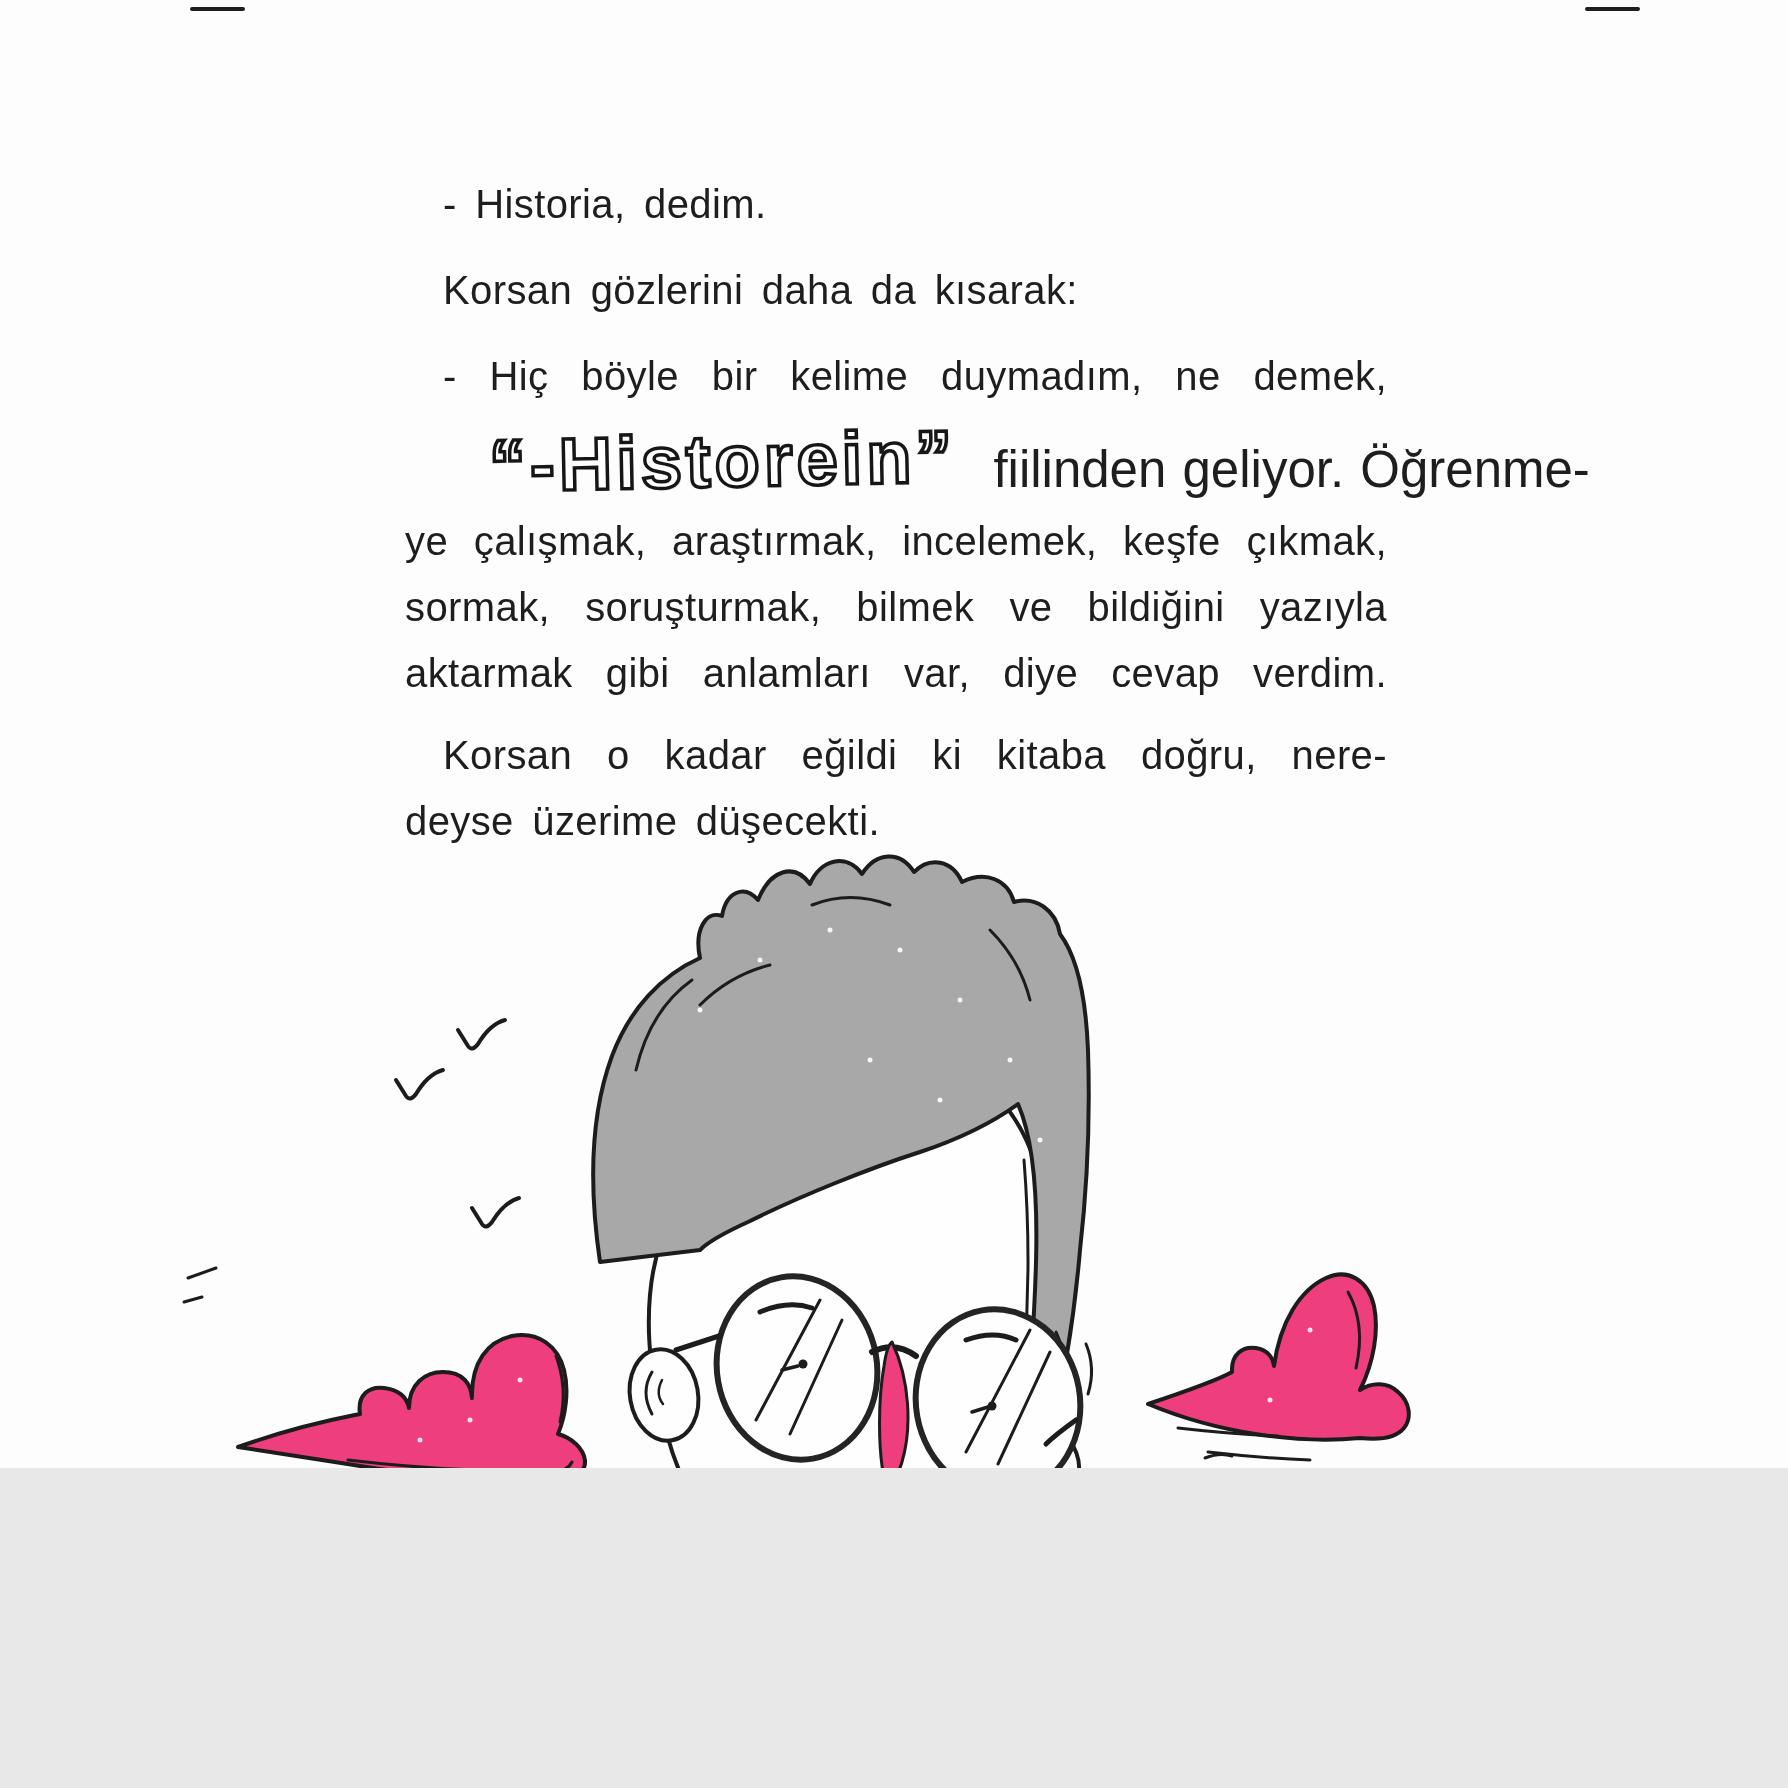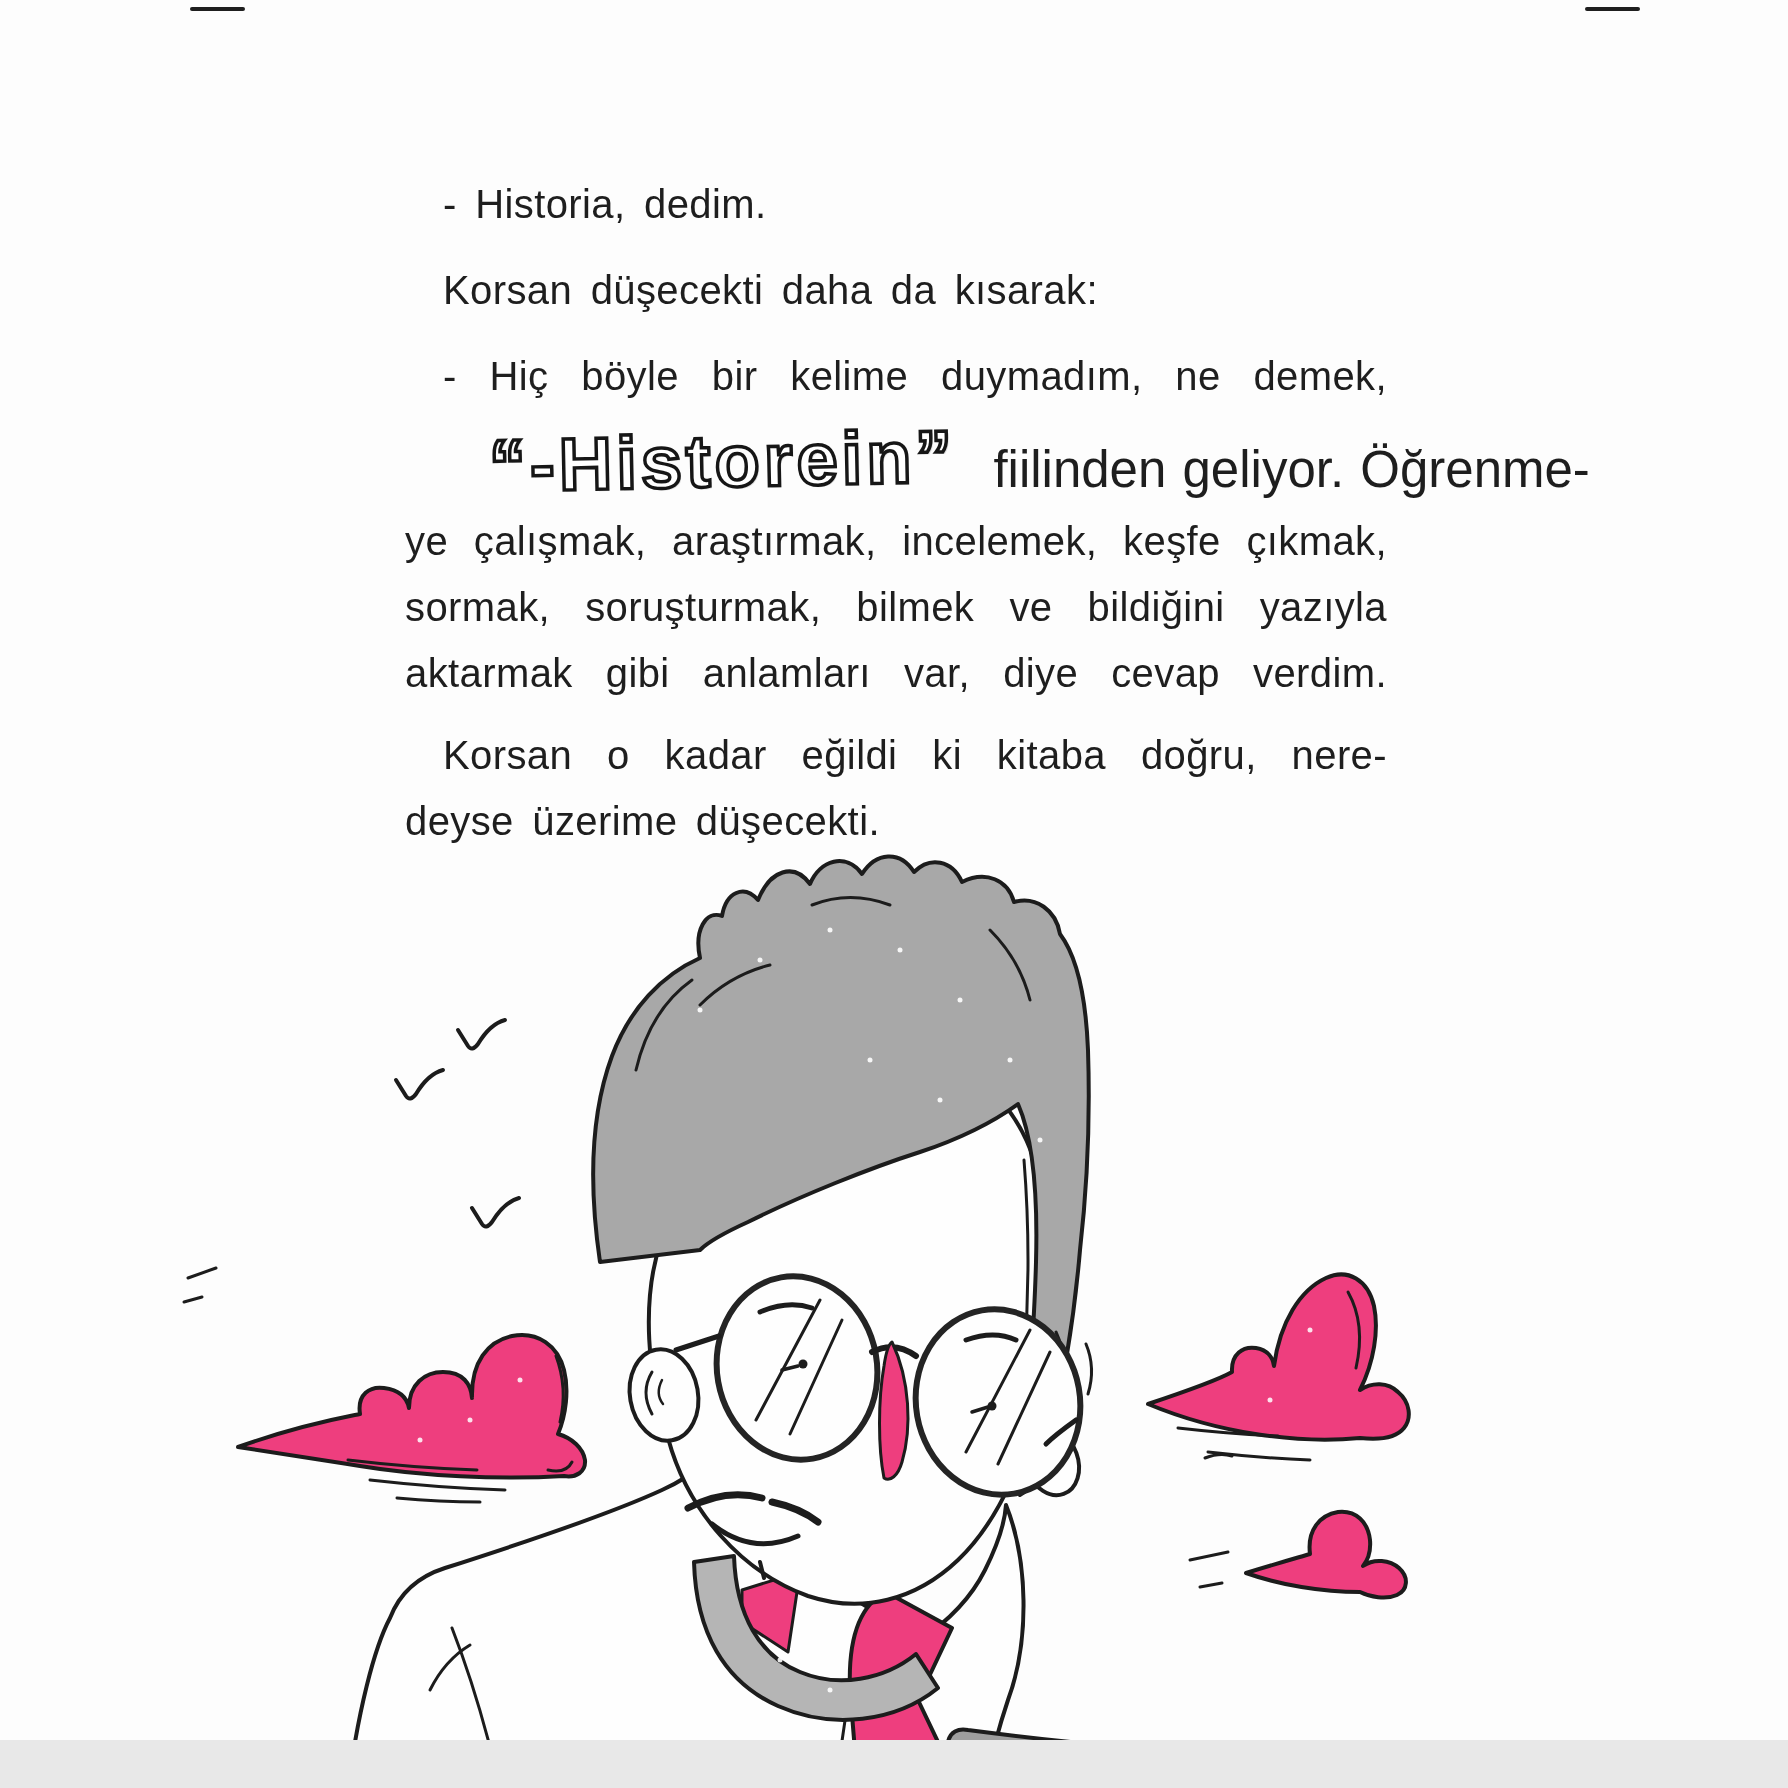--- a/index.html
+++ b/index.html
@@ -1,18 +1,18 @@
 <!DOCTYPE html>
 <html><head>
 <meta charset="utf-8">
 <style>
   html,body{margin:0;padding:0;background:#e8e8e8;}
   .page{
     position:relative;
-    width:1788px;height:1740px;
+    width:1788px;height:1468px;
     background:#fdfdfd;
     overflow:hidden;
     font-family:"Liberation Sans", sans-serif;
     color:#1e1e1e;
   }
   .corner-dash{
     position:absolute;top:7px;height:4px;width:55px;
     background:#1f1f1f;border-radius:2px;
   }
   .corner-dash.left{left:190px;}
@@ -52,21 +52,21 @@
 <div class="page">
 
   <div class="corner-dash left"></div>
   <div class="corner-dash right"></div>
 
   <div class="text-block">
     <div class="para">
       <div class="line indent">- Historia, dedim.</div>
     </div>
     <div class="para mt-22">
-      <div class="line indent">Korsan düşecekti daha da kısarak:</div>
+      <div class="line indent">Korsan gözlerini daha da kısarak:</div>
     </div>
     <div class="para mt-22">
       <div class="line j indent">- Hiç böyle bir kelime duymadım, ne demek,</div>
     </div>
     <div class="para mt-8">
       <div class="wordart-line"><span class="wordart">“-Historein”</span>&nbsp;&nbsp;<span class="wordart-rest">fiilinden geliyor. Öğrenme-</span></div>
       <div class="p4-lines">
         <div class="line j">ye çalışmak, araştırmak, incelemek, keşfe çıkmak,</div>
         <div class="line j">sormak, soruşturmak, bilmek ve bildiğini yazıyla</div>
         <div class="line j">aktarmak gibi anlamları var, diye cevap verdim.</div>

